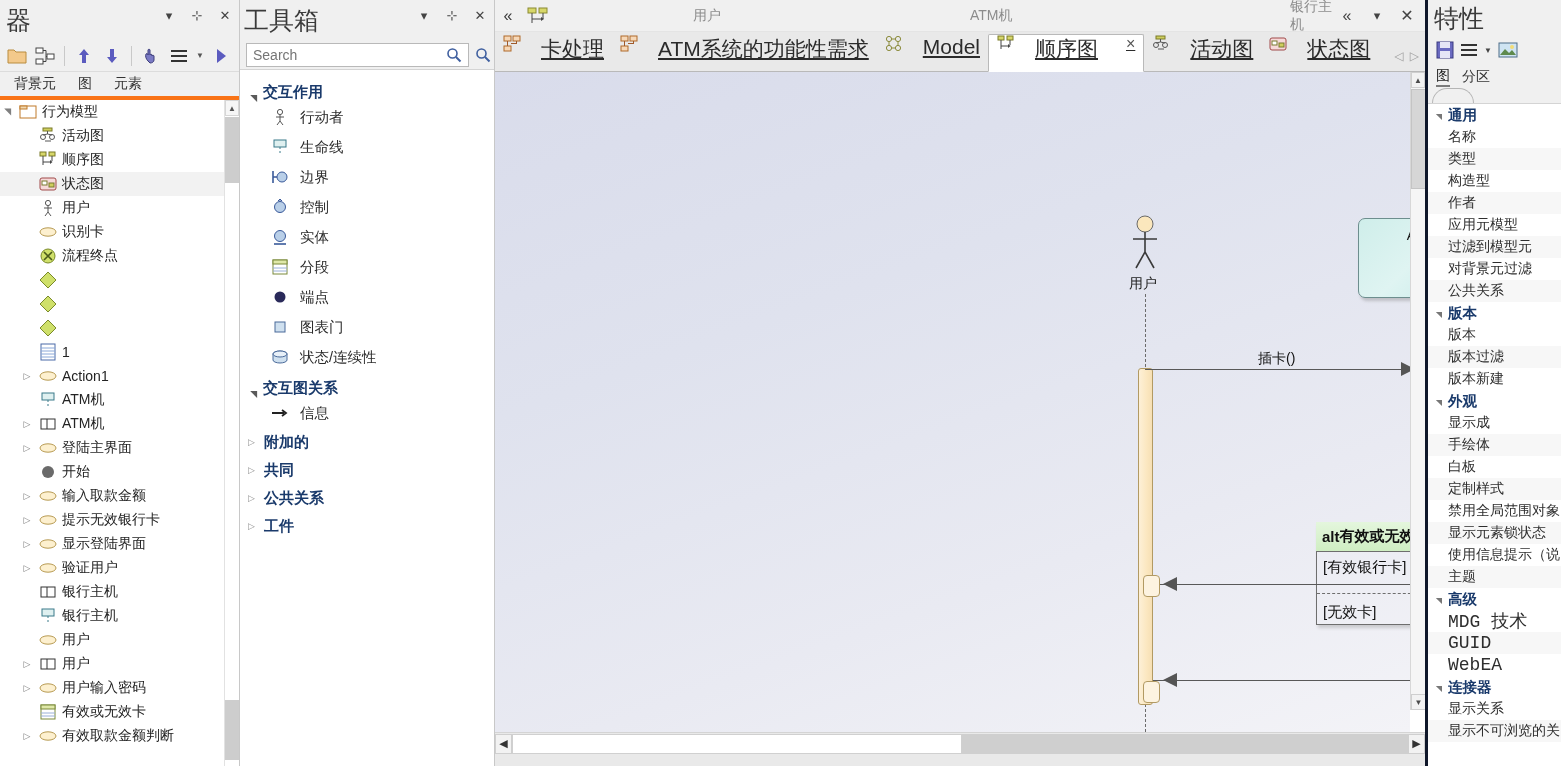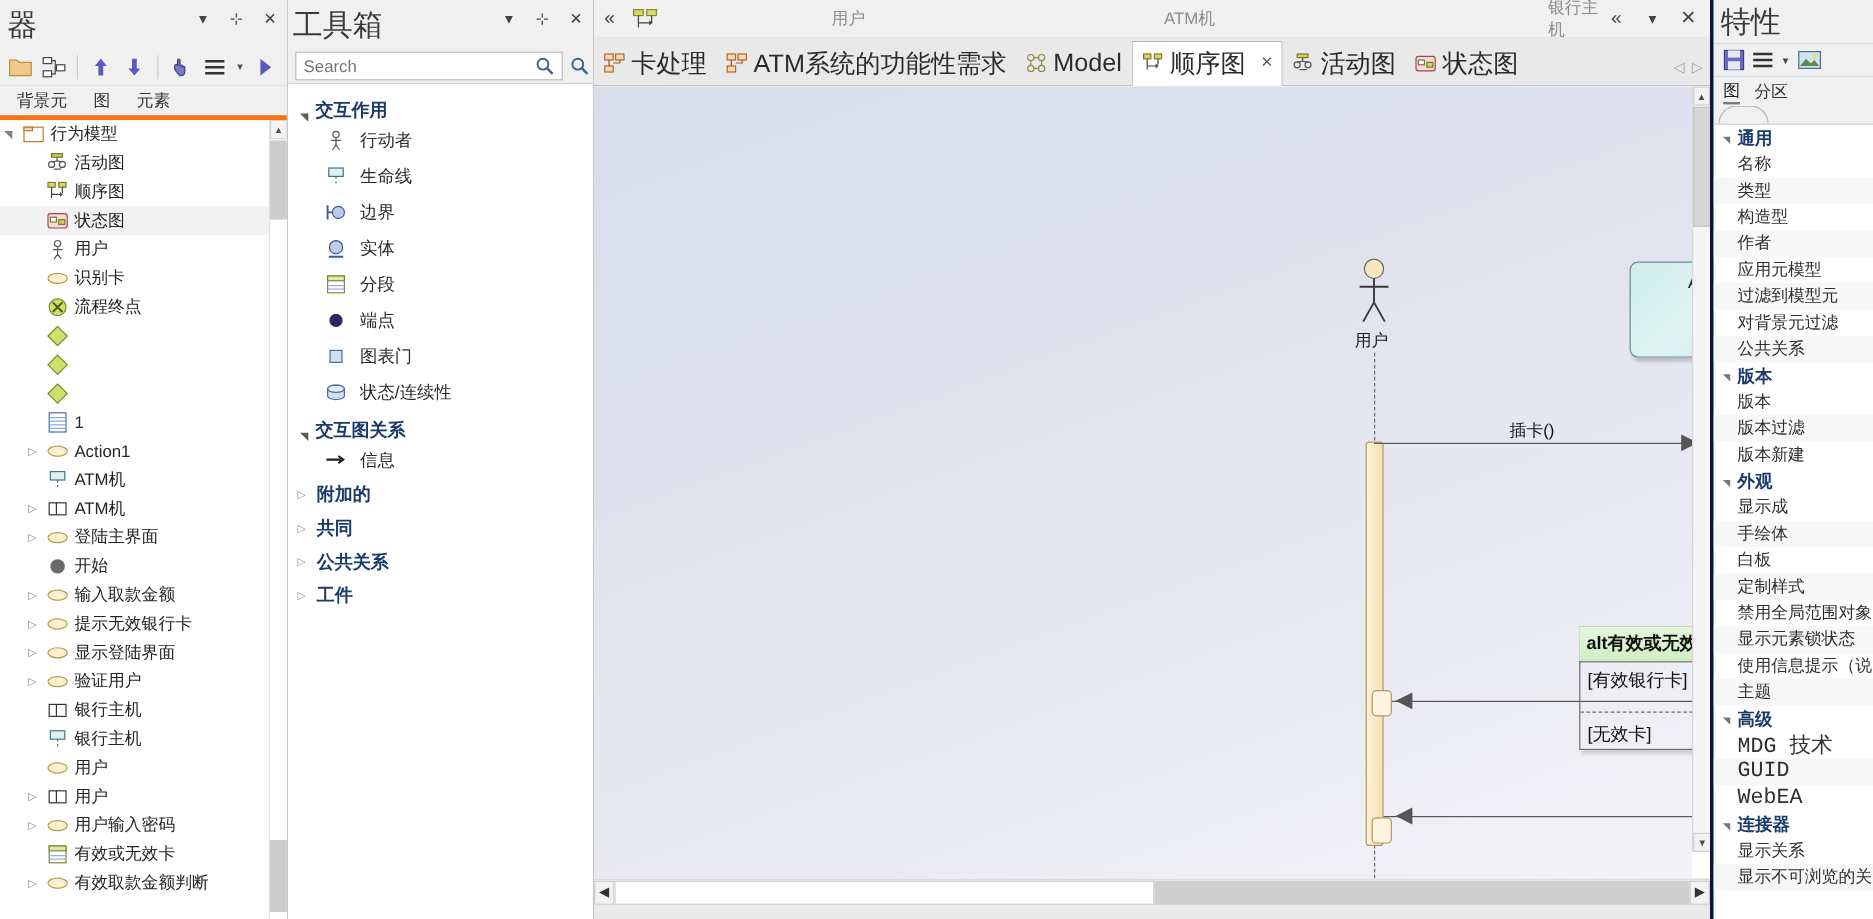--- a/index.html
+++ b/index.html
@@ -111,22 +111,22 @@
   .ctr-diagicon { width: 34px; display:flex; align-items:center; justify-content:center; }
   .ctr-lifenames { flex: 1; display: flex; align-items: center; position: relative; height: 100%; }
   .lname { position: absolute; font-size: 14px; color: #8c8c8c; }
   .ctr-topright { display: flex; align-items: center; gap: 14px; padding-right: 10px; }
 
   .tabbar {
     height: 40px; background: #e9e9e9; display: flex; align-items: flex-end;
     border-bottom: 1px solid #b9b9b9; position: relative;
   }
   .tab {
-    height: 36px; display: flex; align-items: center; gap: 5px;
-    padding: 0 8px; font-size: 21px; color: #2b2b2b; cursor: pointer; white-space: nowrap;
+    height: 36px; display: flex; align-items: flex-start; gap: 20px;
+    padding: 0 8px; font-size: 21px; color: #2b2b2b; cursor: pointer; white-space: nowrap; text-decoration: underline;
   }
   .tab.active {
     background: #fff; border: 1px solid #b9b9b9; border-bottom: 1px solid #fff;
     height: 38px; margin-bottom: -1px; border-radius: 2px 2px 0 0;
   }
   .tab .tclose { font-size: 16px; color: #555; margin-left: 8px; }
   .tabnav { position: absolute; right: 6px; bottom: 8px; display: flex; gap: 6px; color: #a0a0a0; font-size: 12px; }
 
   .canvas-wrap { flex: 1; position: relative; background: #fff; overflow: hidden; }
   .canvas {
@@ -629,20 +629,29 @@
             <svg width="18" height="18" viewBox="0 0 18 18">
               <path d="M2 3v12M2 9h4" stroke="#3a5a9a" stroke-width="1.6"></path>
               <circle cx="11" cy="9" r="5" fill="#b9cfe8" stroke="#3a5a9a"></circle>
             </svg>
           </span>
           <span>边界</span>
         </div>
         <div class="tbx-item">
           <span class="ico">
             <svg width="18" height="18" viewBox="0 0 18 18">
+              <circle cx="9" cy="9" r="5.5" fill="#b9cfe8" stroke="#3a5a9a"></circle>
+              <path d="M9 3.5V1M7 3l2-2 2 2" stroke="#3a5a9a" fill="none"></path>
+            </svg>
+          </span>
+          <span>控制</span>
+        </div>
+        <div class="tbx-item">
+          <span class="ico">
+            <svg width="18" height="18" viewBox="0 0 18 18">
               <circle cx="9" cy="8" r="5.5" fill="#b9cfe8" stroke="#3a5a9a"></circle>
               <path d="M3 16h12" stroke="#3a5a9a" stroke-width="1.6"></path>
             </svg>
           </span>
           <span>实体</span>
         </div>
         <div class="tbx-item">
           <span class="ico">
             <svg width="18" height="18" viewBox="0 0 18 18">
               <rect x="2" y="2" width="14" height="14" fill="#fff" stroke="#7a8a3a"></rect>

